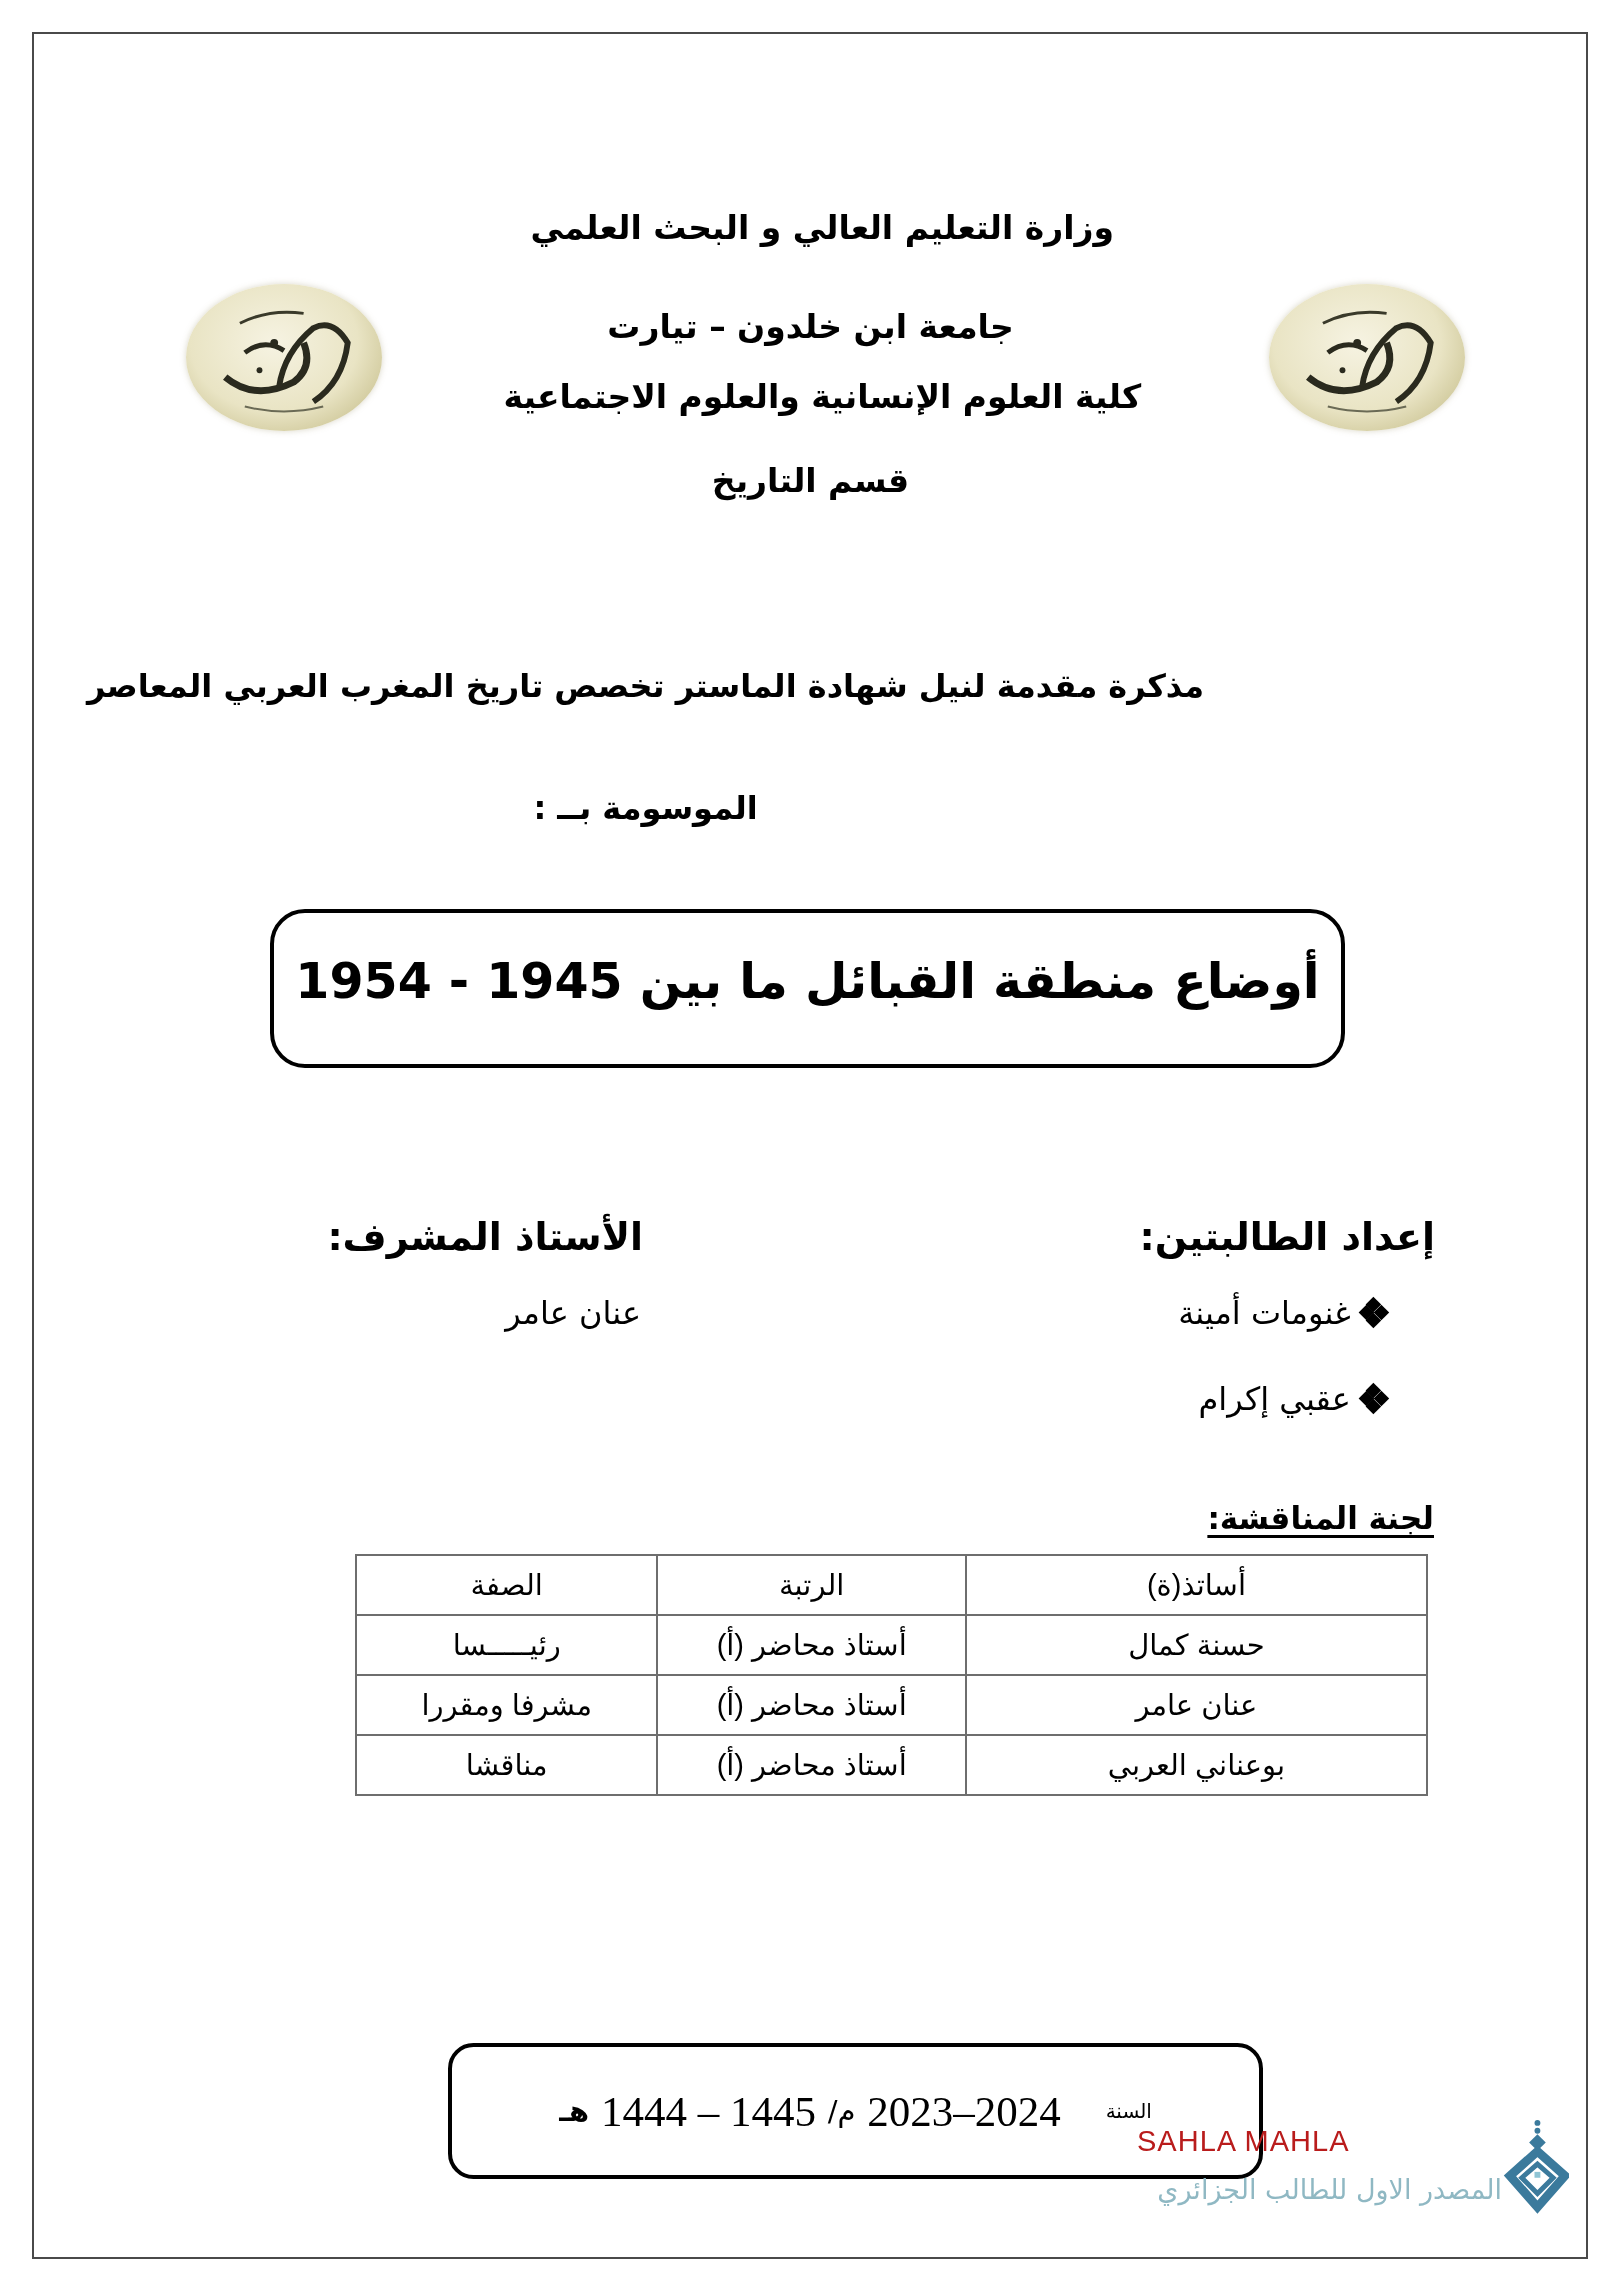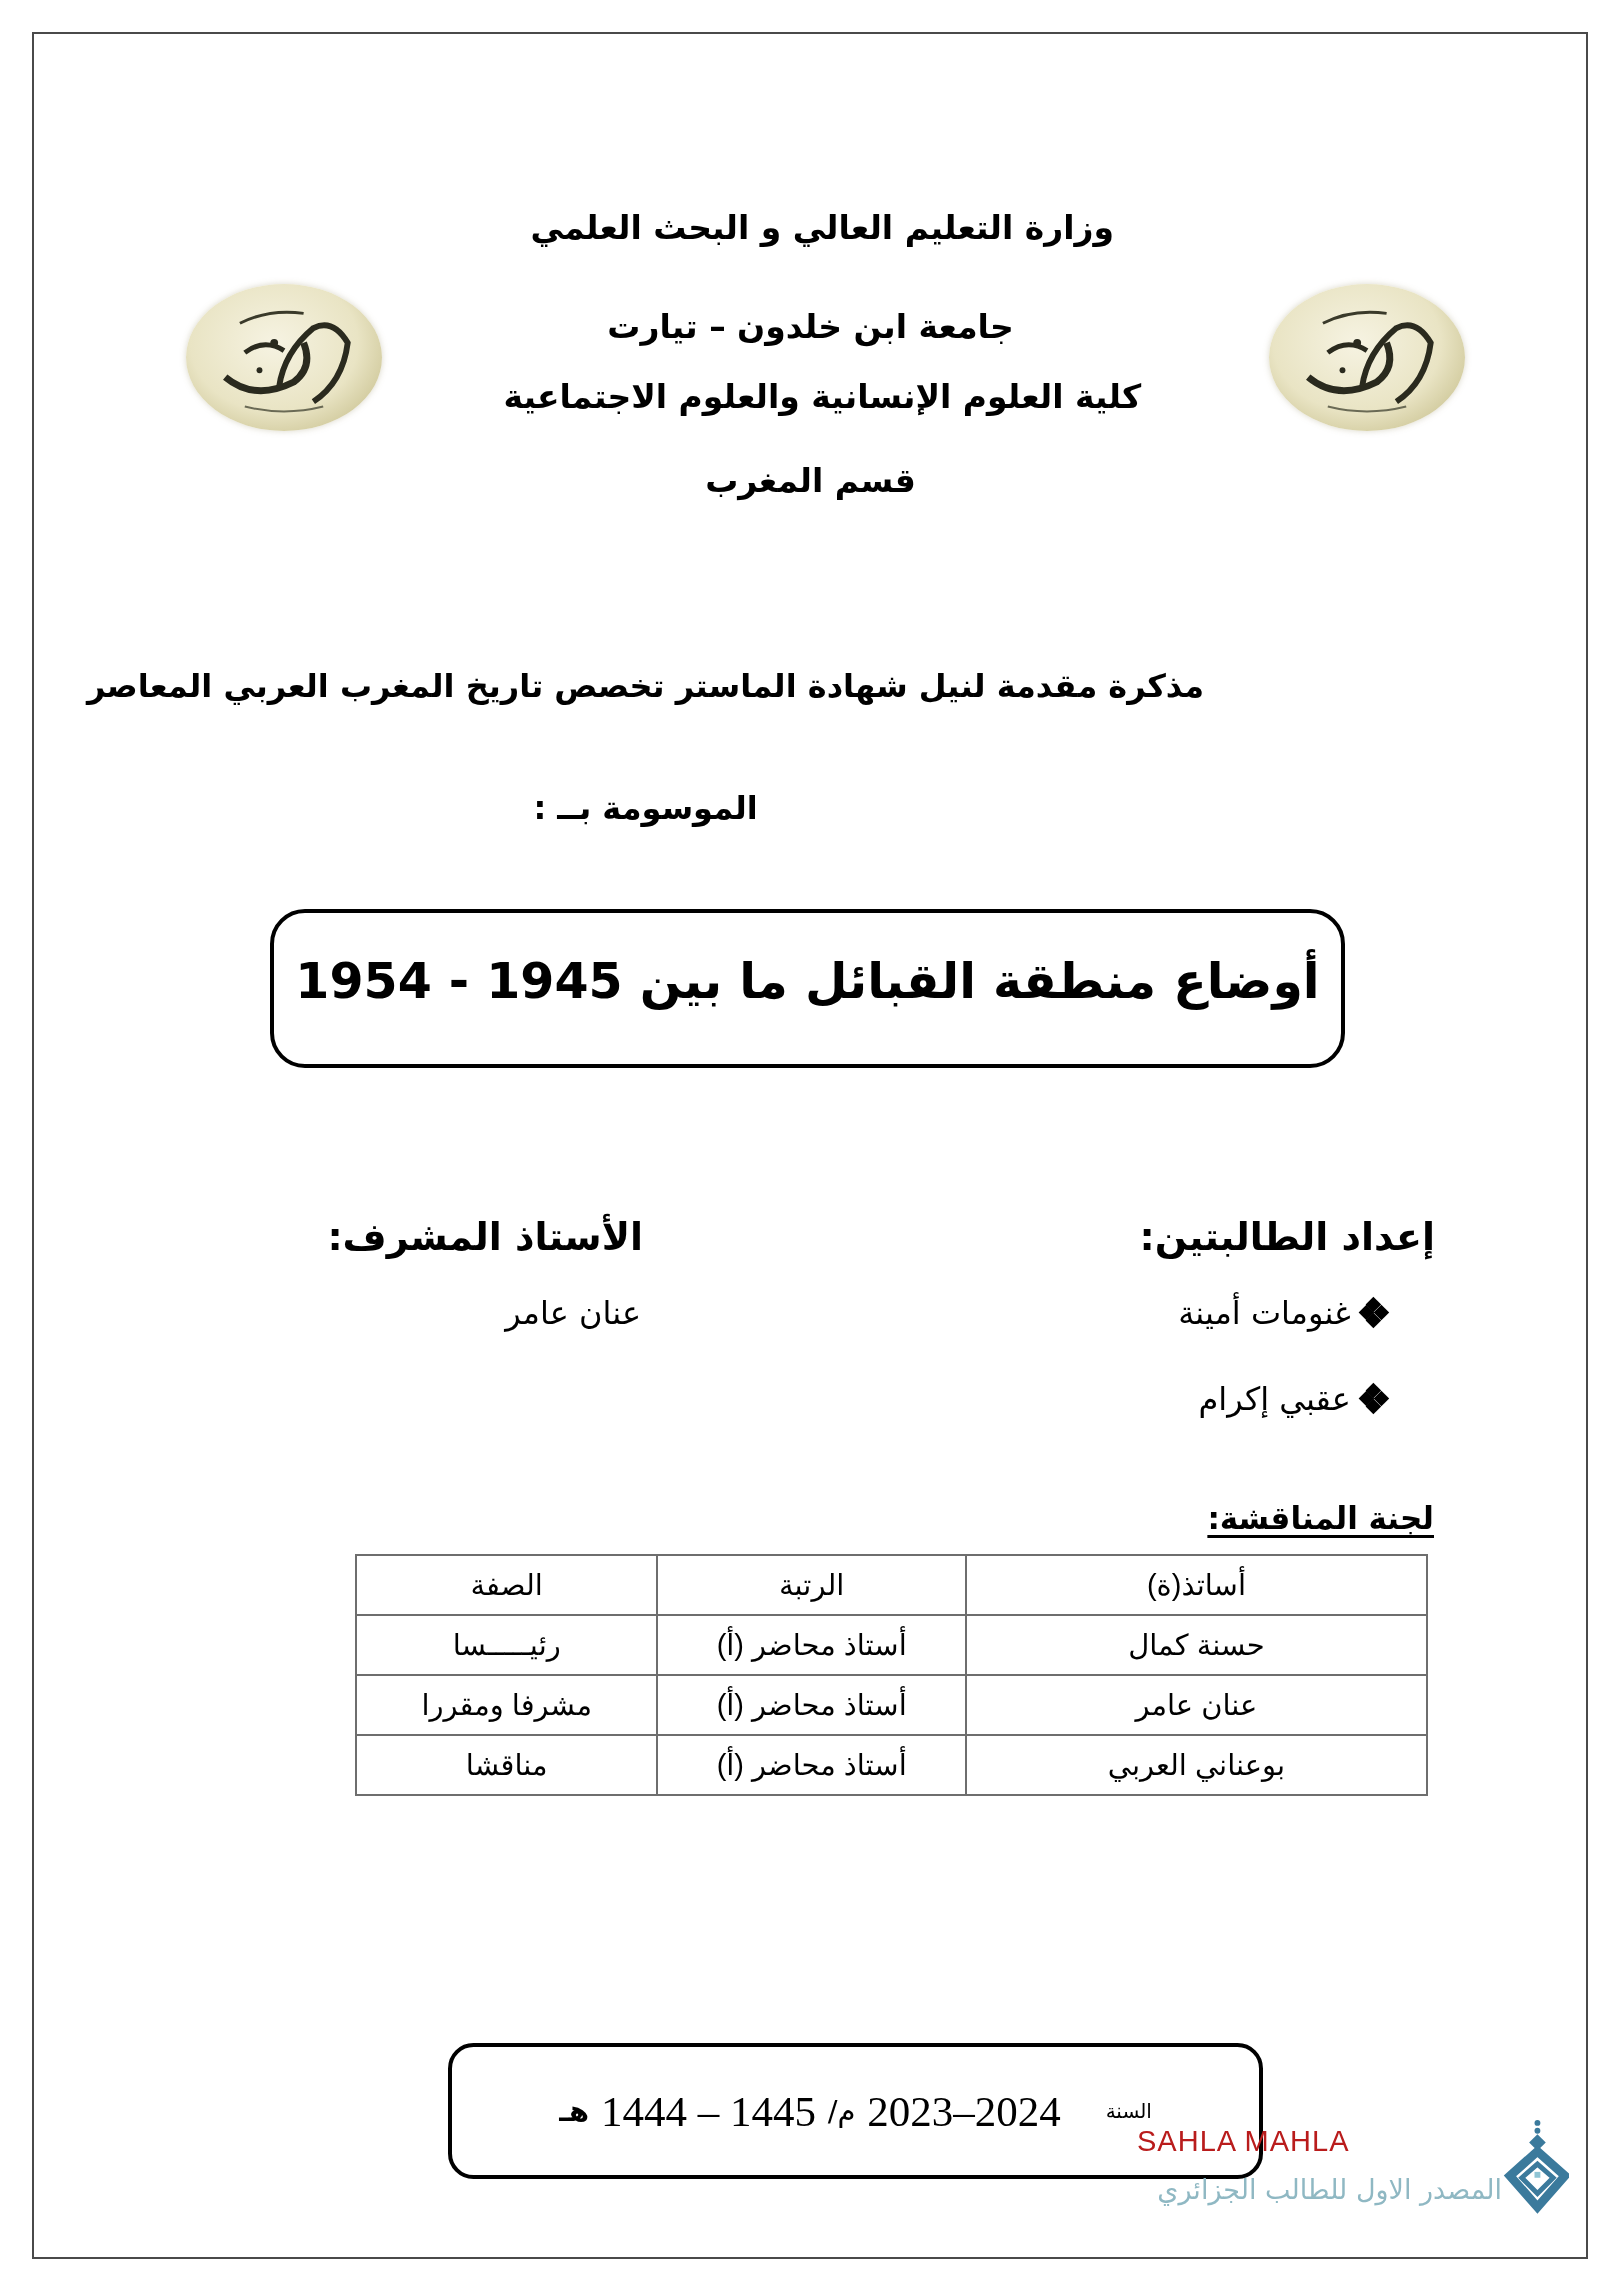--- a/index.html
+++ b/index.html
@@ -197,21 +197,21 @@
     <path d="M55 40 Q85 25 120 30" stroke="#3a3a2a" stroke-width="3" fill="none"></path>
     <circle cx="90" cy="60" r="4" fill="#2a2a1e"></circle>
     <circle cx="75" cy="88" r="3" fill="#2a2a1e"></circle>
     <path d="M60 125 Q100 135 140 125" stroke="#6a6a55" stroke-width="2" fill="none"></path>
   </svg>
 </div>
 
 <div class="header-line" style="top:208px; left:11.8px;">وزارة التعليم العالي و البحث العلمي</div>
 <div class="header-line" style="top:276px;margin-top:31px;">جامعة ابن خلدون – تيارت</div>
 <div class="header-line" style="top:377px; left:11.8px;">كلية العلوم الإنسانية والعلوم الاجتماعية</div>
-<div class="header-line" style="top:461px;">قسم المغرب</div>
+<div class="header-line" style="top:461px;">قسم التاريخ</div>
 
 <div class="subtitle" style="top:667px;">مذكرة مقدمة لنيل شهادة الماستر تخصص تاريخ المغرب العربي المعاصر</div>
 <div class="subtitle" style="top:789px;">الموسومة بــ :</div>
 
 <div class="title-box">
   <div class="title-text">أوضاع منطقة القبائل ما بين 1945 - 1954</div>
 </div>
 
 <div class="label-bold" style="right:186px; top:1215px;">إعداد الطالبتين:</div>
 <div class="name-line" style="right:233px; top:1294px;text-align:right;">

